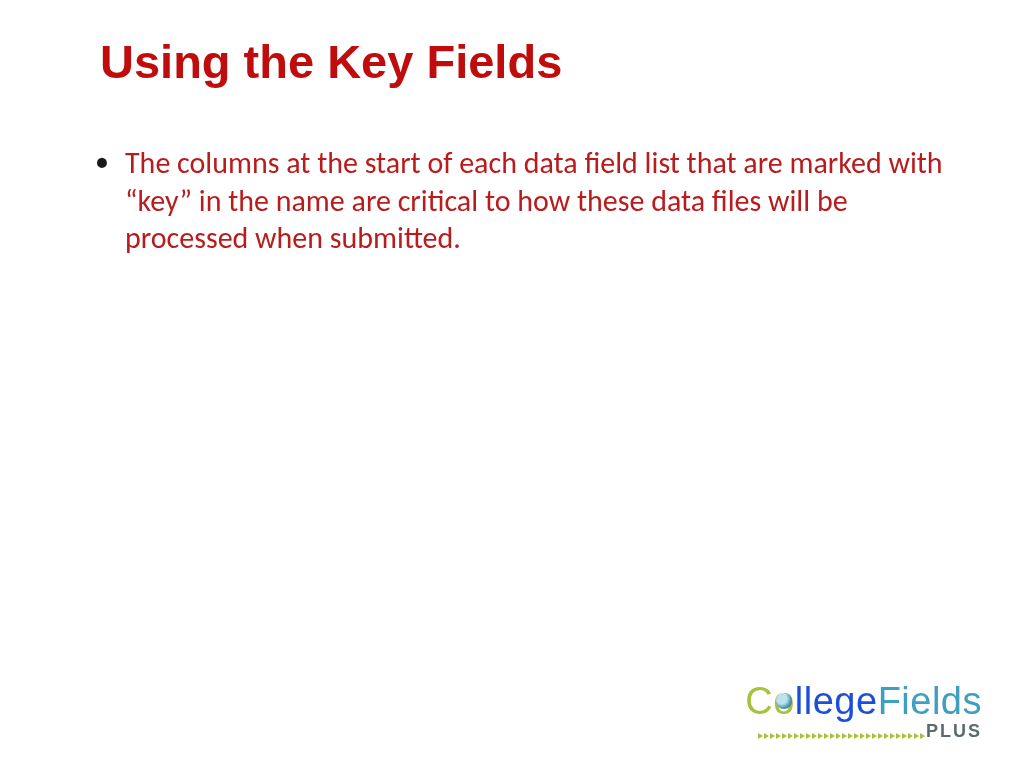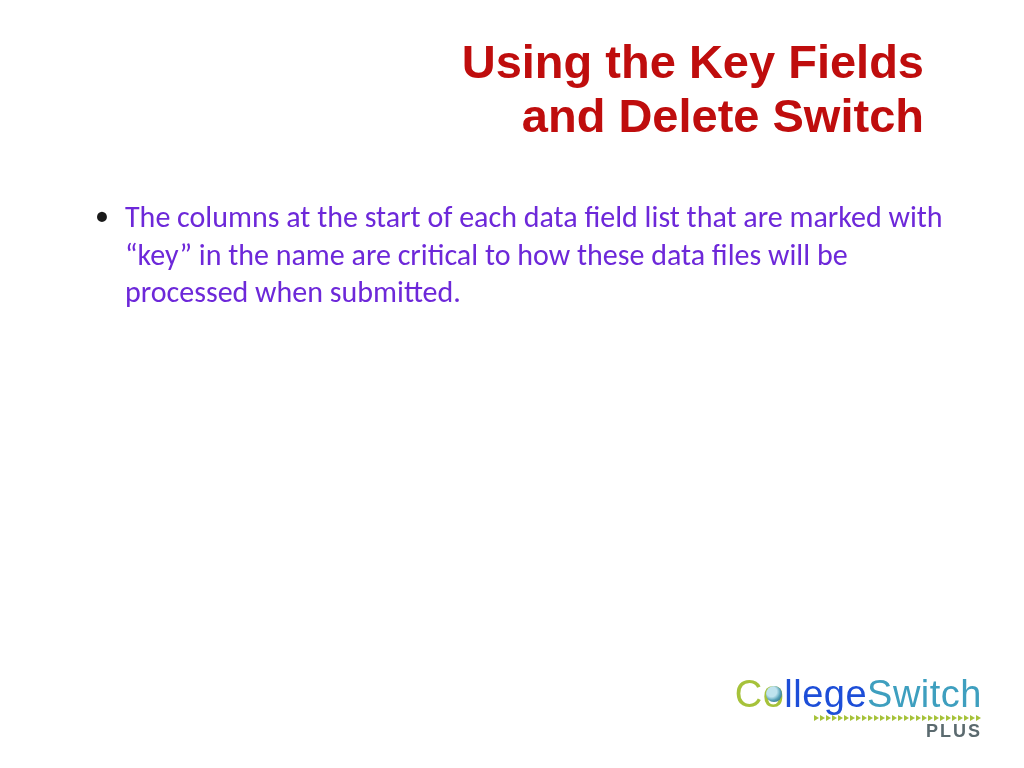--- a/index.html
+++ b/index.html
@@ -14,34 +14,34 @@
   .slide {
     width: 100%;
     height: 100%;
     padding: 35px 70px 0 70px;
   }
   .title {
     color: #bf0d0d;
     font-family: Arial, Helvetica, sans-serif;
     font-weight: bold;
     font-size: 47px;
-    text-align: right;
+    text-align: left;
     line-height: 1.15;
     margin-bottom: 55px;
     margin-left: 30px;
     margin-right: 30px;
   }
   .bullets {
     list-style: none;
     padding-left: 55px;
   }
   .bullets li {
     position: relative;
     font-size: 30px;
-    color: #6d28d9;
+    color: #b91c1c;
     line-height: 1.25;
     margin-bottom: 42px;
     padding-right: 10px;
   }
   .bullets li::before {
     content: "•";
     position: absolute;
     left: -30px;
     top: 0;
     font-size: 28px;
@@ -74,21 +74,21 @@
     width: 16px;
     height: 16px;
     border-radius: 50%;
     background: radial-gradient(circle at 35% 35%, #bfe3ee 0 35%, #5aa6bd 60%, #3a7f99 100%);
     box-shadow: inset -1px -1px 2px rgba(0,0,0,0.15);
   }
   .lg-llege { color: #1d4ed8; }
   .lg-credit { color: #3e9fbf; }
   .logo-sub {
     display: flex;
-    flex-direction: column;
+    flex-direction: row;
     align-items: flex-end;
     margin-top: 2px;
   }
   .logo-chevrons {
     display: flex;
     gap: 0;
     margin-bottom: 1px;
   }
   .chev {
     width: 0; height: 0;
@@ -105,30 +105,29 @@
     letter-spacing: 2px;
     line-height: 1;
   }
 </style>
 </head>
 <body>
 
 <div class="slide">
   <h1 class="title">
     <span>Using the Key Fields</span><br>
-    <span>and Delete Switch</span>
   </h1>
 
   <ul class="bullets">
     <li>The columns at the start of each data field list that are marked with “key” in the name are critical to how these data files will be processed when submitted.</li>
   </ul>
 
   <div class="logo">
     <div class="logo-main">
-      <span class="lg-c1">C</span><span class="lg-o-wrap"><span class="lg-o">o</span></span><span class="lg-llege">llege</span><span class="lg-credit">Switch</span>
+      <span class="lg-c1">C</span><span class="lg-o-wrap"><span class="lg-o">o</span></span><span class="lg-llege">llege</span><span class="lg-credit">Fields</span>
     </div>
     <div class="logo-sub">
       <div class="logo-chevrons">
         <span class="chev"></span>
           <span class="chev"></span>
           <span class="chev"></span>
           <span class="chev"></span>
           <span class="chev"></span>
           <span class="chev"></span>
           <span class="chev"></span>

